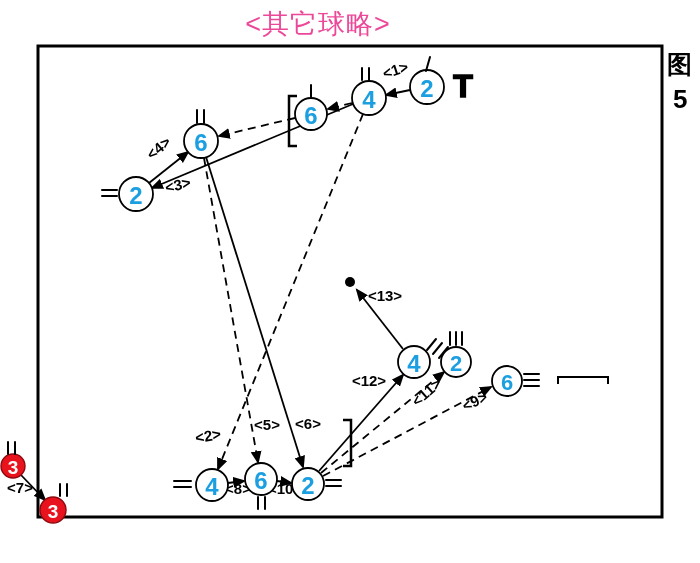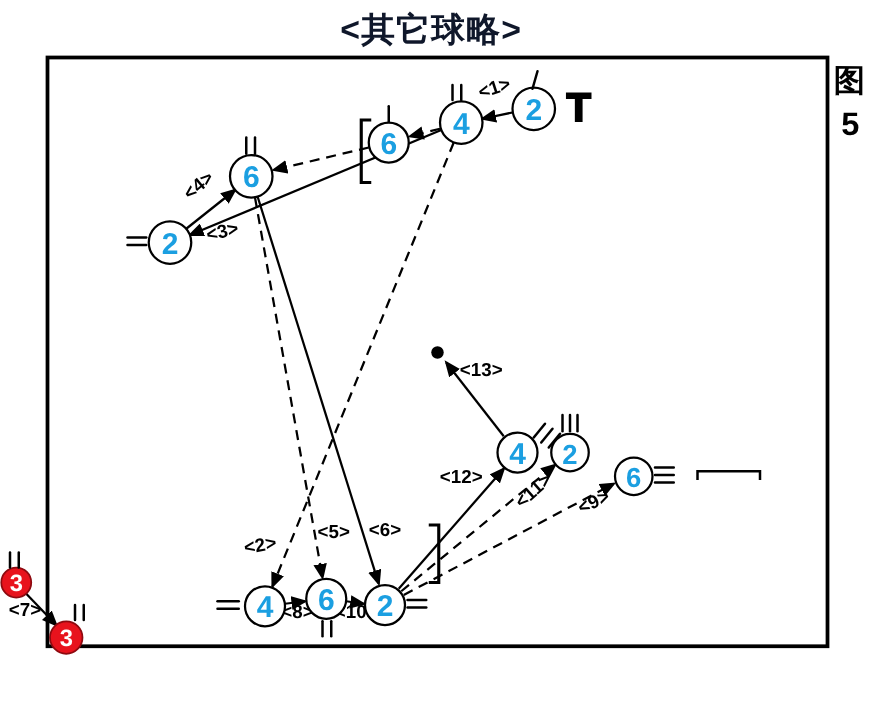--- a/index.html
+++ b/index.html
@@ -1,19 +1,19 @@
 <!DOCTYPE html>
 <html><head>
 <meta charset="utf-8">
 <style>
   html,body{margin:0;padding:0;background:#fff;}
   .stage{position:relative;width:700px;height:563px;background:#fff;overflow:hidden;
          font-family:"Liberation Sans",sans-serif;}
-  .title{position:absolute;left:345px;top:6px;transform:translateX(-50%);
-         font-size:27px;font-weight:bold;color:#0f172a;white-space:nowrap;letter-spacing:1px;}
+  .title{position:absolute;left:318px;top:6px;transform:translateX(-50%);
+         font-size:27px;font-weight:normal;color:#ec4899;white-space:nowrap;letter-spacing:1px;}
   .fig-char{position:absolute;left:667px;top:48px;font-size:25px;color:#000;font-weight:600;}
   .fig-num{position:absolute;left:673px;top:84px;font-size:26px;color:#000;font-weight:bold;}
   svg{position:absolute;left:0;top:0;}
   text{font-family:"Liberation Sans",sans-serif;}
 </style>
 </head>
 <body>
 
 <div class="stage">
   <div class="title">&lt;其它球略&gt;</div>

